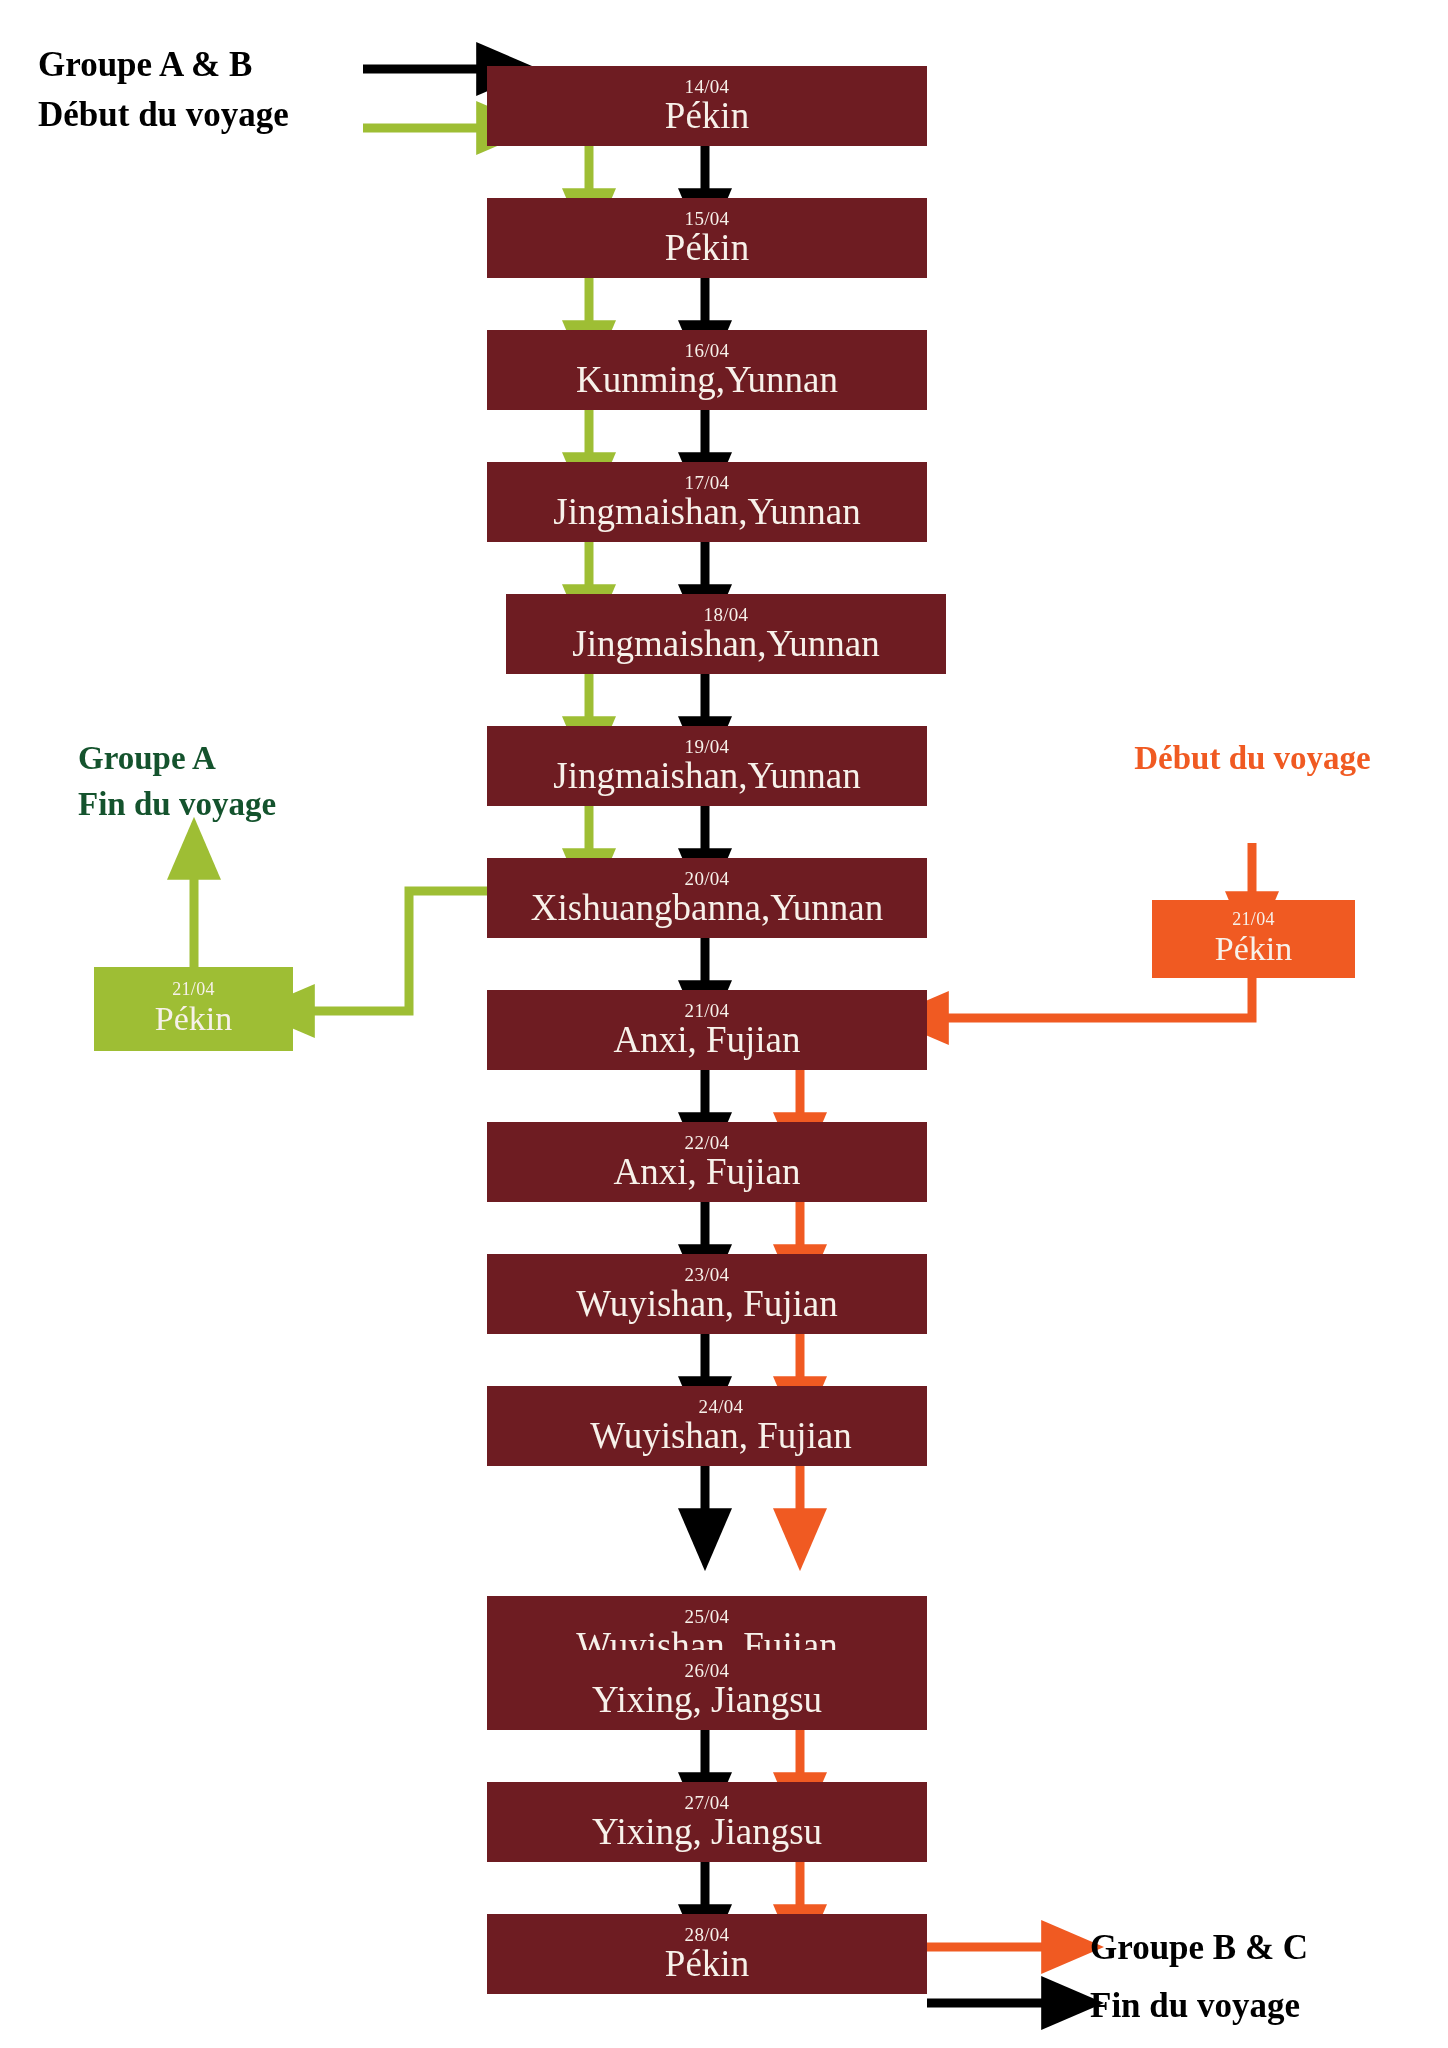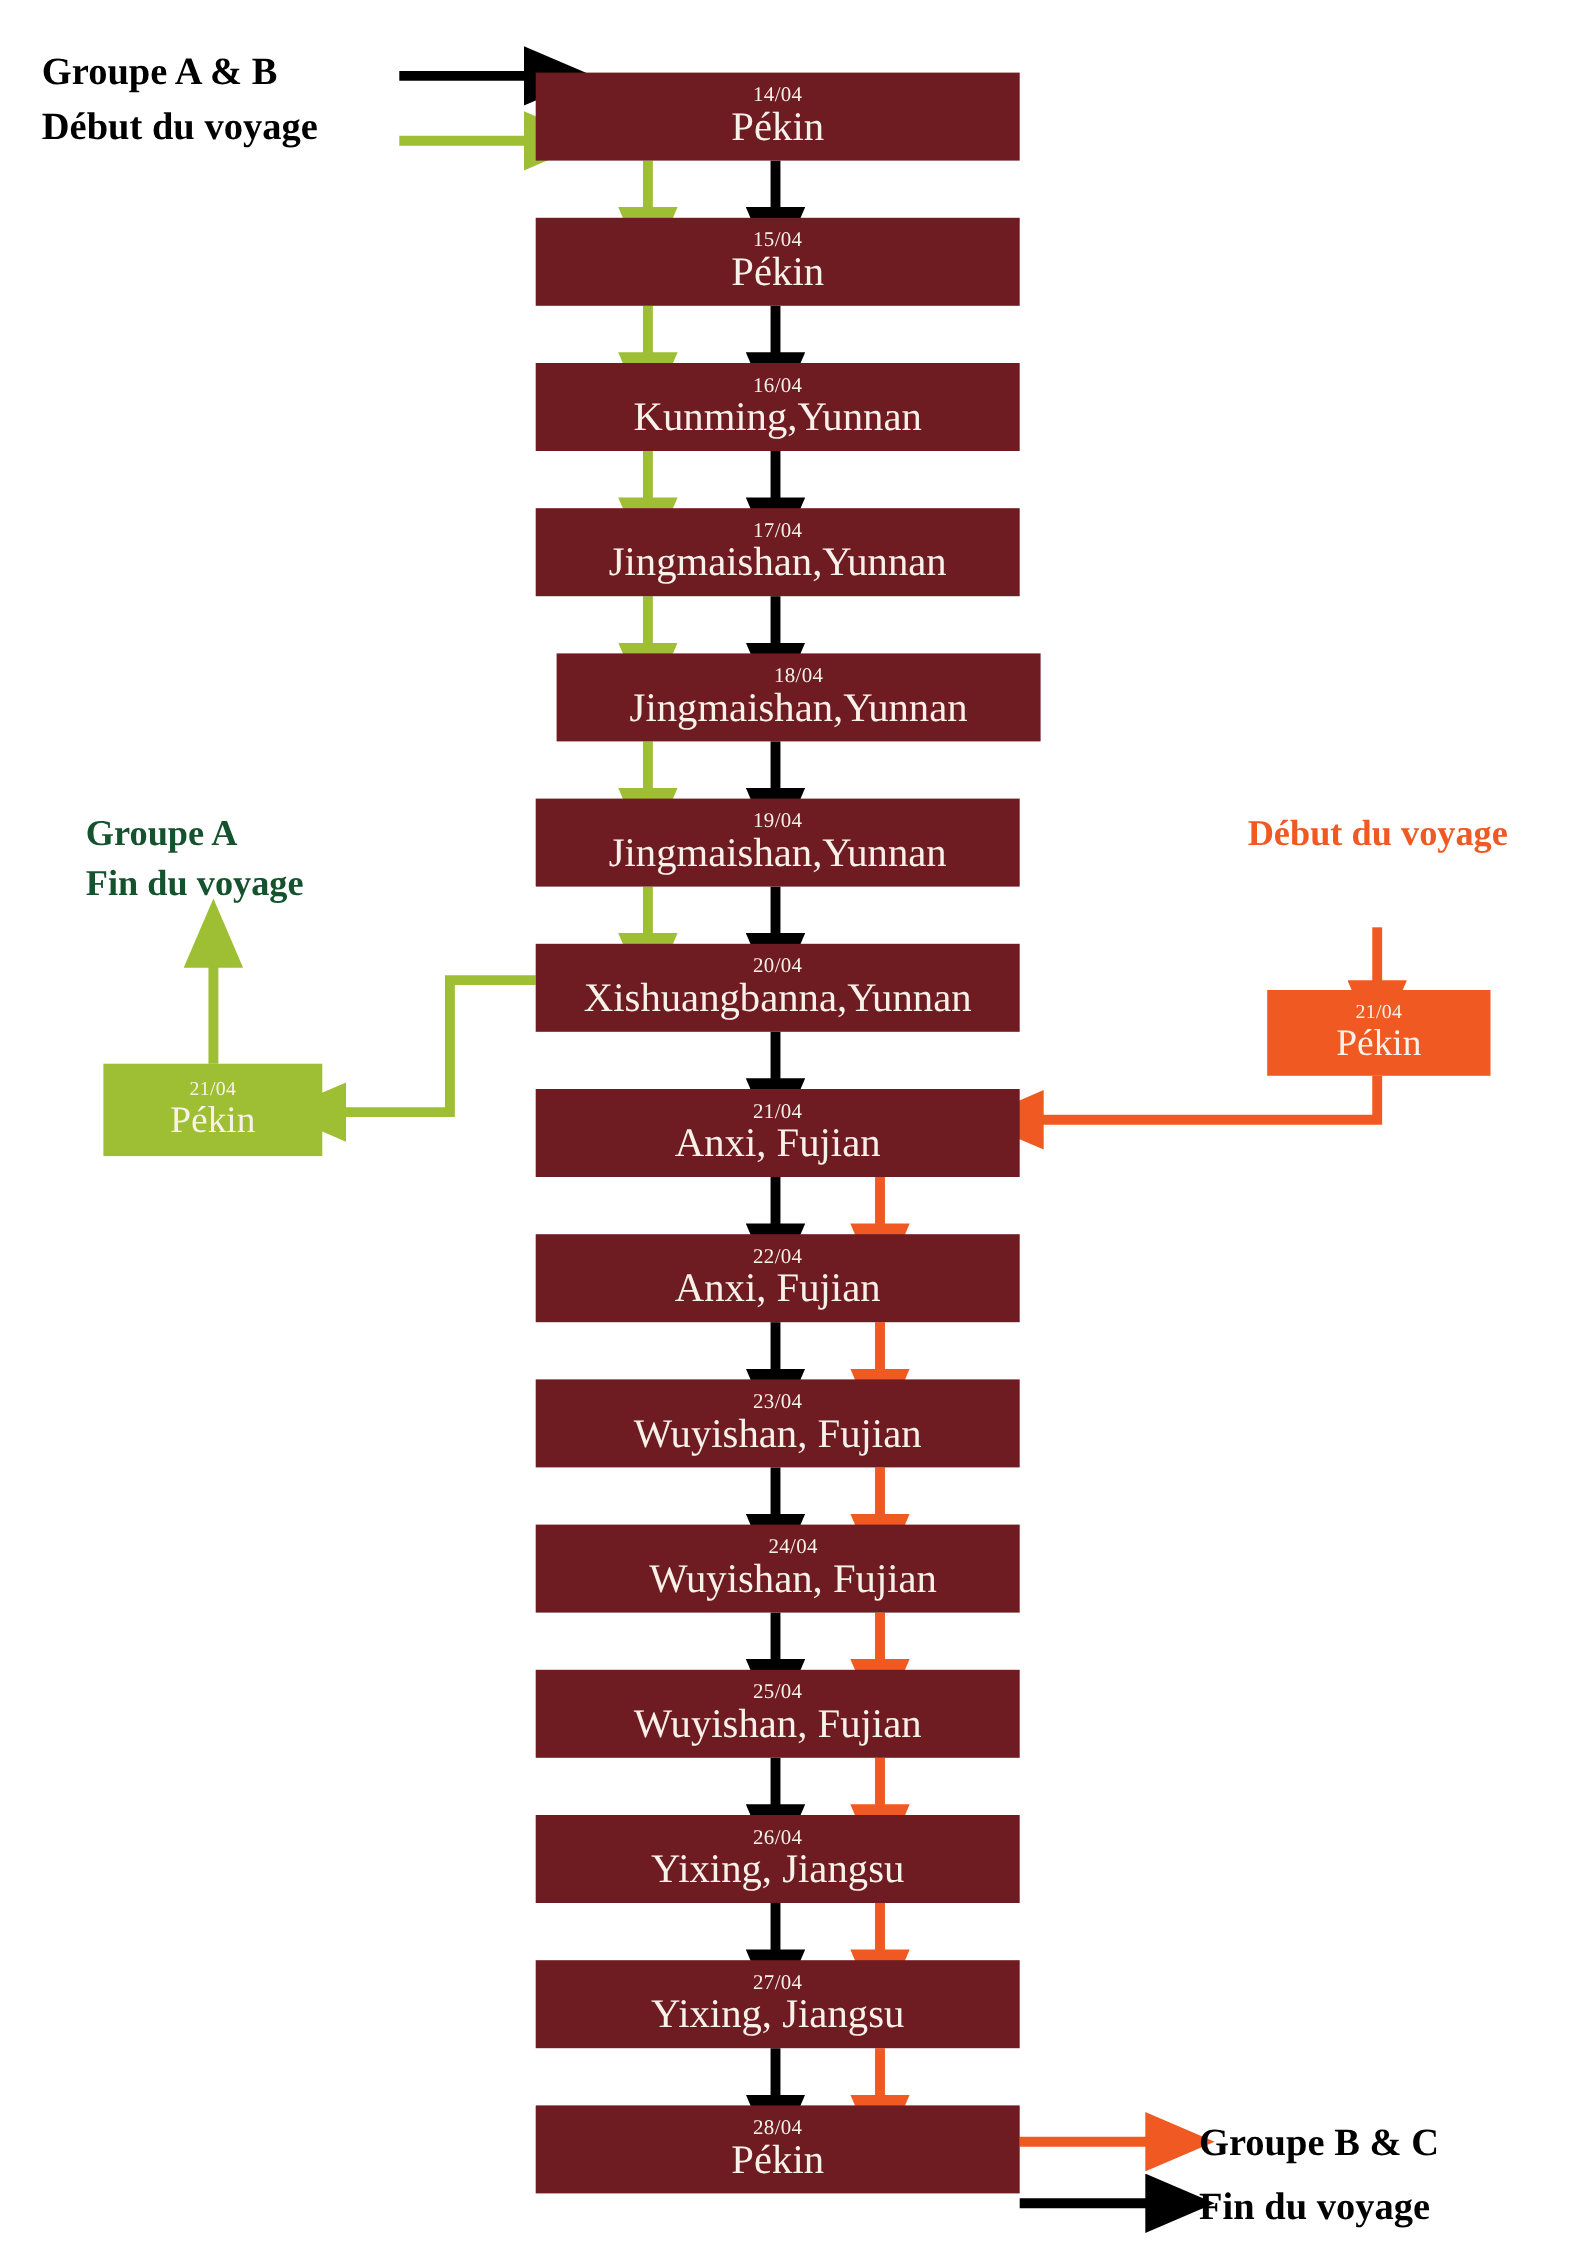--- a/index.html
+++ b/index.html
@@ -183,21 +183,21 @@
   <div class="box main" style="top:1254px;">
     <span class="date">23/04</span>
     <span class="city">Wuyishan, Fujian</span>
   </div>
 
   <div class="box main" style="top:1386px;padding-left:28px;">
     <span class="date">24/04</span>
     <span class="city">Wuyishan, Fujian</span>
   </div>
 
-  <div class="box main" style="top:1518px;">
+  <div class="box main" style="top:1596px;">
     <span class="date">25/04</span>
     <span class="city">Wuyishan, Fujian</span>
   </div>
 
   <div class="box main" style="top:1650px;">
     <span class="date">26/04</span>
     <span class="city">Yixing, Jiangsu</span>
   </div>
 
   <div class="box main" style="top:1782px;">

